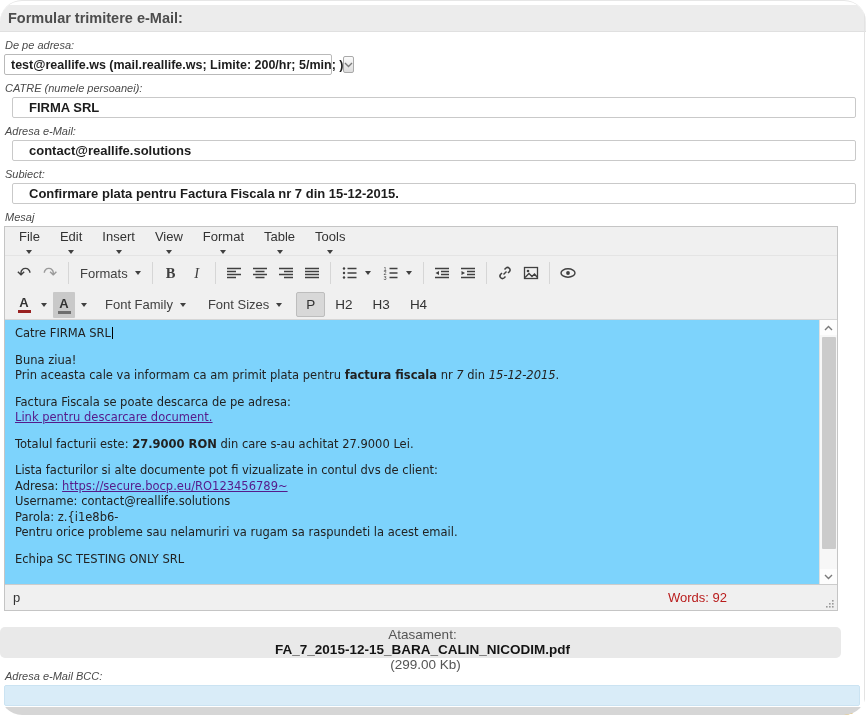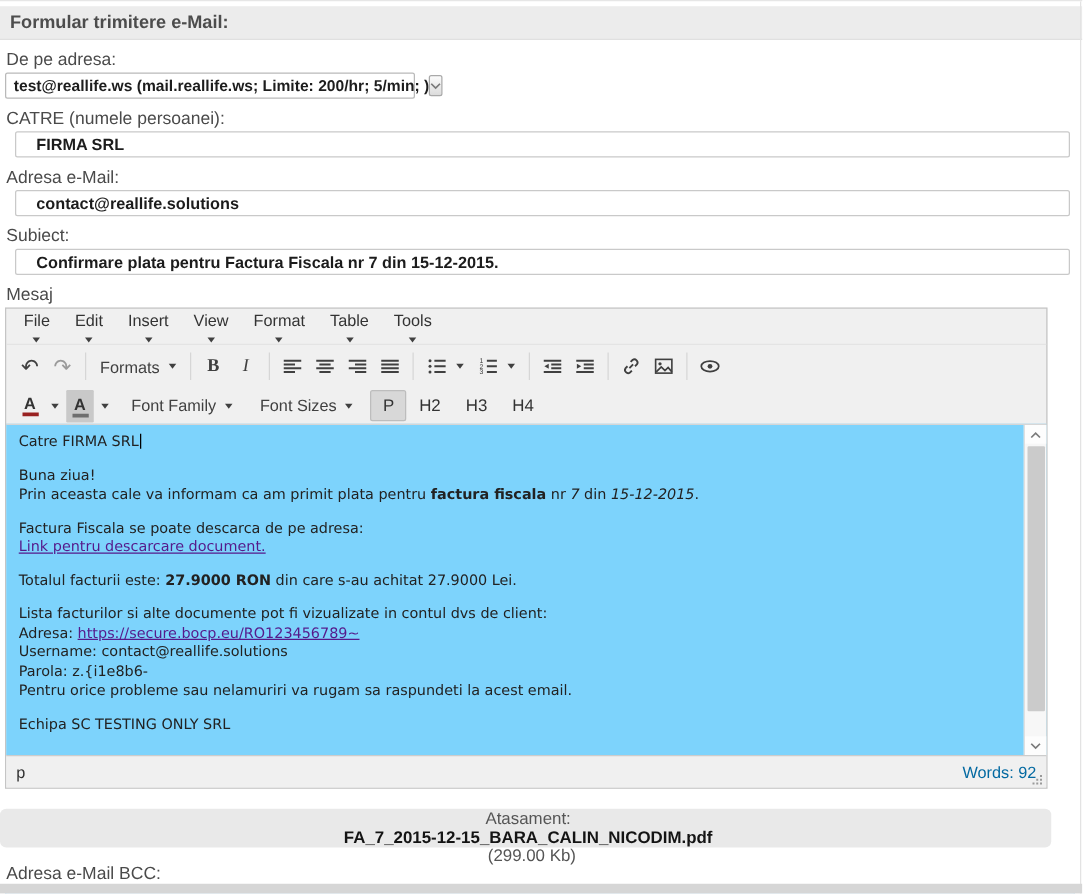--- a/index.html
+++ b/index.html
@@ -1,25 +1,25 @@
 <!DOCTYPE html>
 <html><head>
 <meta charset="utf-8">
 <style>
   * { margin:0; padding:0; box-sizing:border-box; }
   html,body { background:#fff; }
   body { font-family:"Liberation Sans", sans-serif; }
-  .page { position:relative; width:866px; height:715px; background:#fff; overflow:hidden; border-top:1px solid #e6e6e6; }
+  .page { position:relative; width:866px; height:715px; background:#fff; overflow:hidden; border-top:1px solid #e6e6e6;border-radius:22px; }
   .page-right-line { position:absolute; top:0; right:1px; width:1px; height:100%; background:#e3e3e3; }
 
   .title-bar { margin-top:4px; height:27px; background:#ececec; border-bottom:1px solid #e0e0e0;
                display:flex; align-items:center; padding-left:8px; }
   .title-bar span { font-size:14.5px; font-weight:bold; color:#4d4d4d; }
 
-  .field-label { margin:7px 0 3px 5px; font-size:14px; color:#4a4a4a; }
+  .field-label { margin:7px 0 3px 5px; font-size:11px; color:#4a4a4a;font-style:italic; }
 
   .select-box { margin-left:4px; width:328px; height:21px; background:#fff; border:1px solid #b9b9b9;
                 border-radius:2px; display:flex; align-items:center; padding:0 1px 0 6px; cursor:default; }
   .select-box .sel-text { font-size:12.5px; font-weight:bold; color:#1d1d1d; white-space:nowrap; }
   .sel-arrow { margin-left:auto; width:18px; height:17px; border:1px solid #a9a9a9; border-radius:2px;
                background:linear-gradient(#fbfbfb,#dcdcdc); display:flex; align-items:center; justify-content:center; }
 
   .text-input { display:block; margin-left:12px; width:844px; height:21px; border:1px solid #c9c9c9;
                 border-radius:2px; background:#fff; font-family:"Liberation Sans", sans-serif;
                 font-size:13px; font-weight:bold; color:#1c1c1c; padding:0 4px 0 16px; }
@@ -58,21 +58,21 @@
   .cursor-bar { display:inline-block; width:1px; height:12px; background:#000; vertical-align:-2px; margin-left:1px; }
 
   .vscroll { width:18px; background:#f7f7f7; border-left:1px solid #e0e0e0; display:flex; flex-direction:column; align-items:center; }
   .scroll-btn { width:100%; height:15px; display:flex; align-items:center; justify-content:center; background:#fdfdfd; }
   .scroll-thumb { width:14px; height:212px; background:#cbcbcb; border-radius:1px; margin-top:2px; }
   .scroll-spacer { flex:1; }
 
   .statusbar { position:relative; height:26px; background:#f0f0f0; border-top:1px solid #cccccc;
                display:flex; align-items:center; padding:0 8px; }
   .status-path { font-size:13px; color:#333; }
-  .status-words { margin-left:auto; font-size:13px; color:#0369a1; }
+  .status-words { margin-left:auto; margin-right:102px; font-size:13px; color:#b91c1c; }
   .resize-grip { position:absolute; right:3px; bottom:2px; }
 
   
   .attach-bar { margin-top:16px; width:841px; height:31px; background:#e9e9e9; border-radius:5px;
                 display:flex; align-items:center; padding-left:10px;flex-direction:column; }
   .attach-bar .a-label { font-size:13.5px; color:#555; margin-right:6px; }
   .attach-bar .a-file { font-size:13.5px; font-weight:bold; color:#141414; margin-right:6px; }
   .attach-bar .a-size { font-size:13.5px; color:#555; }
 
   .bcc-input { display:block; margin-left:4px; width:856px; height:21px; background:#d9ecf8;

